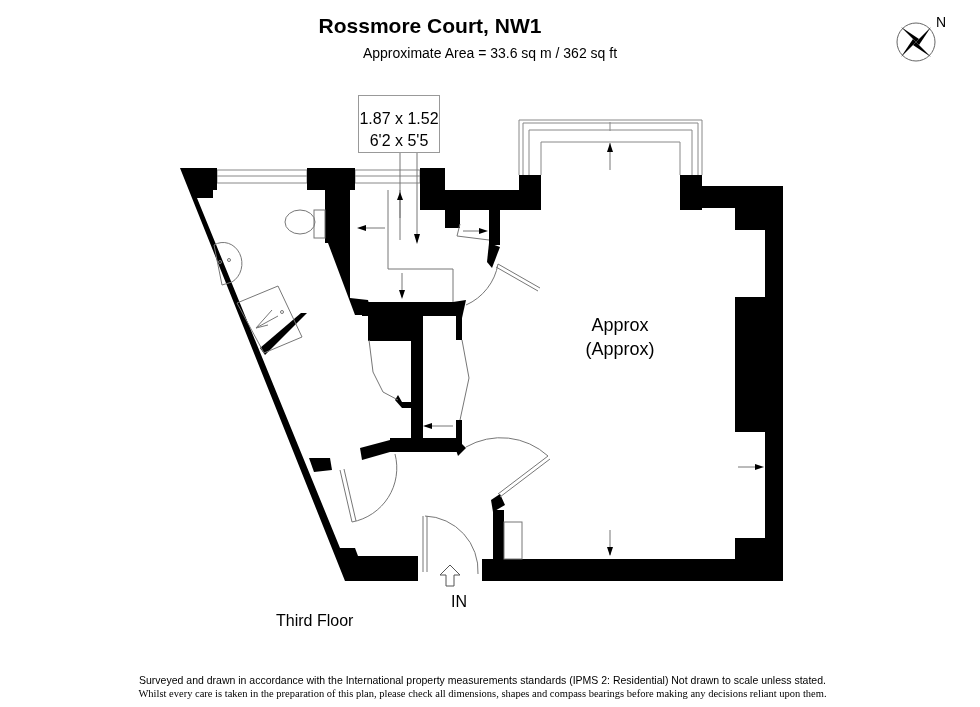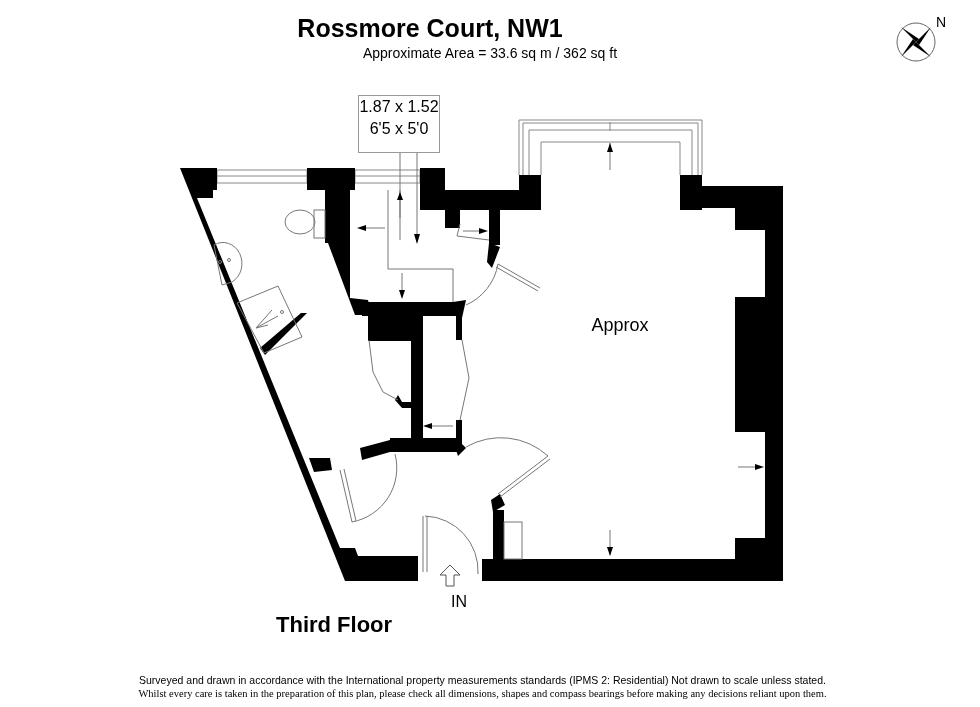--- a/index.html
+++ b/index.html
@@ -1,22 +1,22 @@
 <!DOCTYPE html>
 <html><head>
 <meta charset="utf-8">
 <style>
   html, body { margin:0; padding:0; background:#ffffff; }
   body { width:980px; height:707px; position:relative; overflow:hidden; font-family:"Liberation Sans", sans-serif; color:#000; }
   .abs { position:absolute; }
-  .title { left:0; width:860px; top:14px; text-align:center; font-weight:bold; font-size:25px; }
+  .title { left:0; width:860px; top:14px; text-align:center; font-weight:bold; font-size:21px; }
   .subtitle { left:0; width:980px; top:45px; text-align:center; font-size:14px; }
-  .dimbox { left:358px; top:95px; width:82px; height:58px; border:1px solid #999; background:#fff; text-align:center; font-size:16px; line-height:22px; padding-top:0; box-sizing:border-box; }
+  .dimbox { left:358px; top:95px; width:82px; height:58px; border:1px solid #999; background:#fff; text-align:center; font-size:16px; line-height:22px; padding-top:12px; box-sizing:border-box; }
   .room-label { left:555px; top:313px; width:130px; text-align:center; font-size:18px; line-height:24px; }
-  .floor-label { left:276px; top:612px; font-weight:bold; font-size:22px; }
+  .floor-label { left:276px; top:612px; font-weight:normal; font-size:16px; }
   .in-label { left:451px; top:593px; font-size:16px; }
   .footer { left:0; width:965px; text-align:center; font-size:10.5px; }
   .footer1 { top:674px; }
   .footer2 { top:688px;font-family:Liberation Serif, serif; }
   svg.plan { position:absolute; left:0; top:0; }
 </style>
 </head>
 <body>
 
 <div class="abs title">Rossmore Court, NW1</div>
@@ -154,24 +154,25 @@
     <polygon points="488,231 479,228 479,234"></polygon>
   </g>
 
   <g fill="#fff" stroke="#555" stroke-width="1">
     <polygon points="450,565 440,575 446,575 446,586 454,586 454,575 460,575"></polygon>
   </g>
 </svg>
 
 <div class="abs dimbox">
   <div>1.87 x 1.52</div>
-  <div>6'5 x 5'0</div>
+  <div>6'2 x 5'5</div>
 </div>
 
 <div class="abs room-label">
   <div>Approx</div>
+  <div>(Approx)</div>
 </div>
 
 <div class="abs in-label">IN</div>
 <div class="abs floor-label">Third Floor</div>
 
 <div class="abs footer footer1">Surveyed and drawn in accordance with the International property measurements standards (IPMS 2: Residential) Not drawn to scale unless stated.</div>
 <div class="abs footer footer2">Whilst every care is taken in the preparation of this plan, please check all dimensions, shapes and compass bearings before making any decisions reliant upon them.</div>
 
 </body></html>

